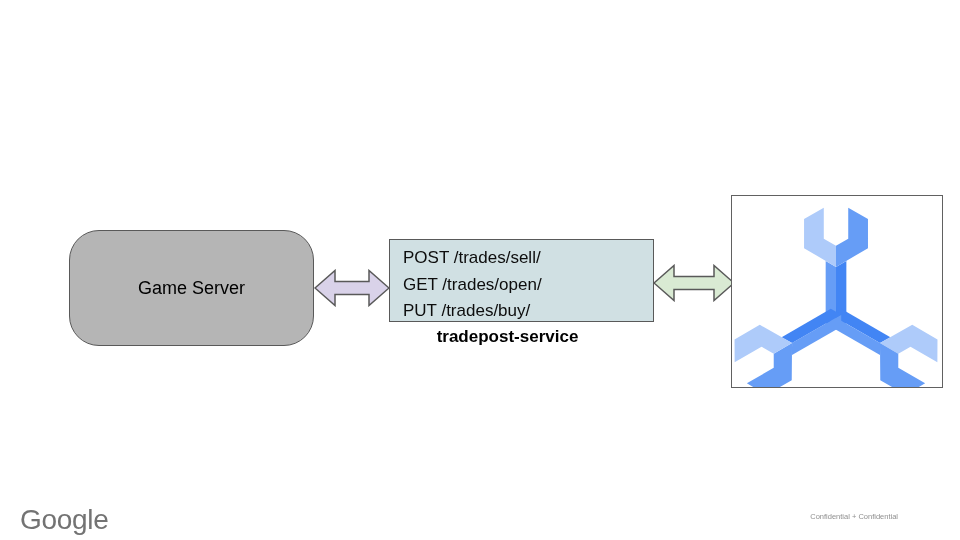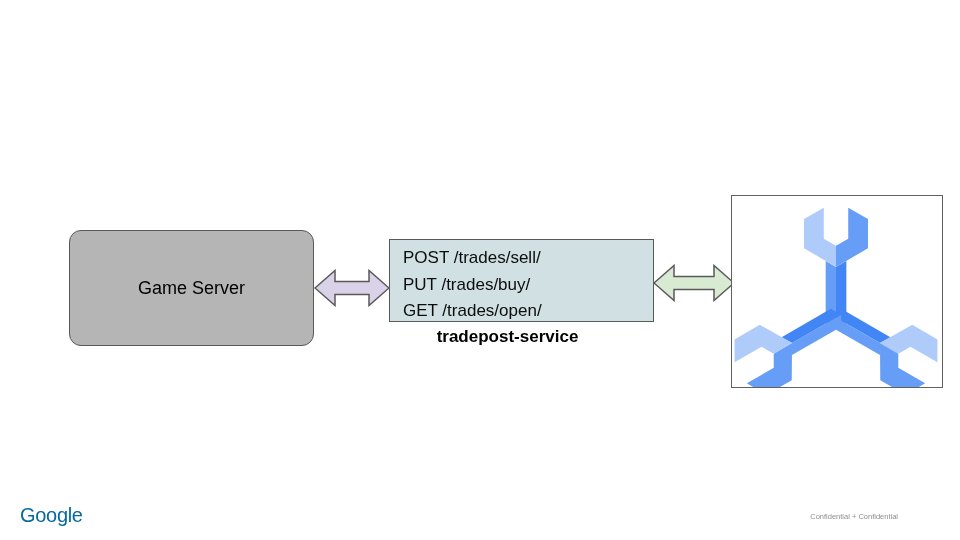--- a/index.html
+++ b/index.html
@@ -3,42 +3,42 @@
 <meta charset="utf-8">
 <style>
   html,body{margin:0;padding:0;background:#ffffff;}
   #stage{
     position:relative;width:960px;height:540px;background:#ffffff;
     font-family:"Liberation Sans",sans-serif;overflow:hidden;
   }
   .abs{position:absolute;}
   .node-game-server{
     left:69px;top:230px;width:245px;height:116px;
-    background:#b5b5b5;border:1px solid #595959;border-radius:12px;
+    background:#b5b5b5;border:1px solid #595959;border-radius:30px;
     display:flex;align-items:center;justify-content:center;
     font-size:18px;color:#000;box-sizing:border-box;
   }
   .service-box{
     left:389px;top:239px;width:265px;height:83px;
     background:#d0e0e3;border:1px solid #595959;box-sizing:border-box;
     padding:5px 0 16px 13px;font-size:17px;line-height:26.5px;color:#0d0d0d;
   }
   .service-caption{
     left:375px;top:327px;width:265px;text-align:center;
     font-weight:bold;font-size:17px;color:#000;
   }
   .arrow-left{left:314px;top:269px;width:76px;height:38px;}
   .arrow-right{left:653px;top:264px;width:82px;height:38px;}
   .icon-box{
     left:731px;top:195px;width:212px;height:193px;
     background:#ffffff;border:1px solid #616161;box-sizing:border-box;
   }
   .icon-box svg{display:block;width:100%;height:100%;}
   .google-logo{
-    left:20px;top:504px;font-size:20px;color:#0369a1;letter-spacing:-0.3px;
+    left:20px;top:504px;font-size:28px;color:#737373;letter-spacing:-0.3px;
     font-weight:500;
   }
   .confidential{
     right:62px;top:512px;font-size:7.5px;color:#8f8f8f;
   }
 </style>
 </head>
 <body>
 
 <div id="stage">
@@ -46,22 +46,22 @@
   <div class="abs node-game-server">
     <span>Game Server</span>
   </div>
 
   <svg class="abs arrow-left" viewBox="0 0 76 38">
     <polygon points="1,19 21,1.5 21,12.5 55,12.5 55,1.5 75,19 55,36.5 55,25.5 21,25.5 21,36.5" stroke="#595959" stroke-width="1.5" fill="#d9d2e9"></polygon>
   </svg>
 
   <div class="abs service-box">
     <div>POST /trades/sell/</div>
+    <div>GET /trades/open/</div>
     <div>PUT /trades/buy/</div>
-    <div>GET /trades/open/</div>
   </div>
   <div class="abs service-caption">tradepost-service</div>
 
   <svg class="abs arrow-right" viewBox="0 0 82 38">
     <polygon points="1,19 21,1.5 21,12.5 61,12.5 61,1.5 81,19 61,36.5 61,25.5 21,25.5 21,36.5" stroke="#595959" stroke-width="1.5" fill="#d9ead3"></polygon>
   </svg>
 
   <div class="abs icon-box">
     <svg viewBox="0 0 212 193">
       <g transform="translate(105,123) scale(0.95) translate(-105,-123)">

